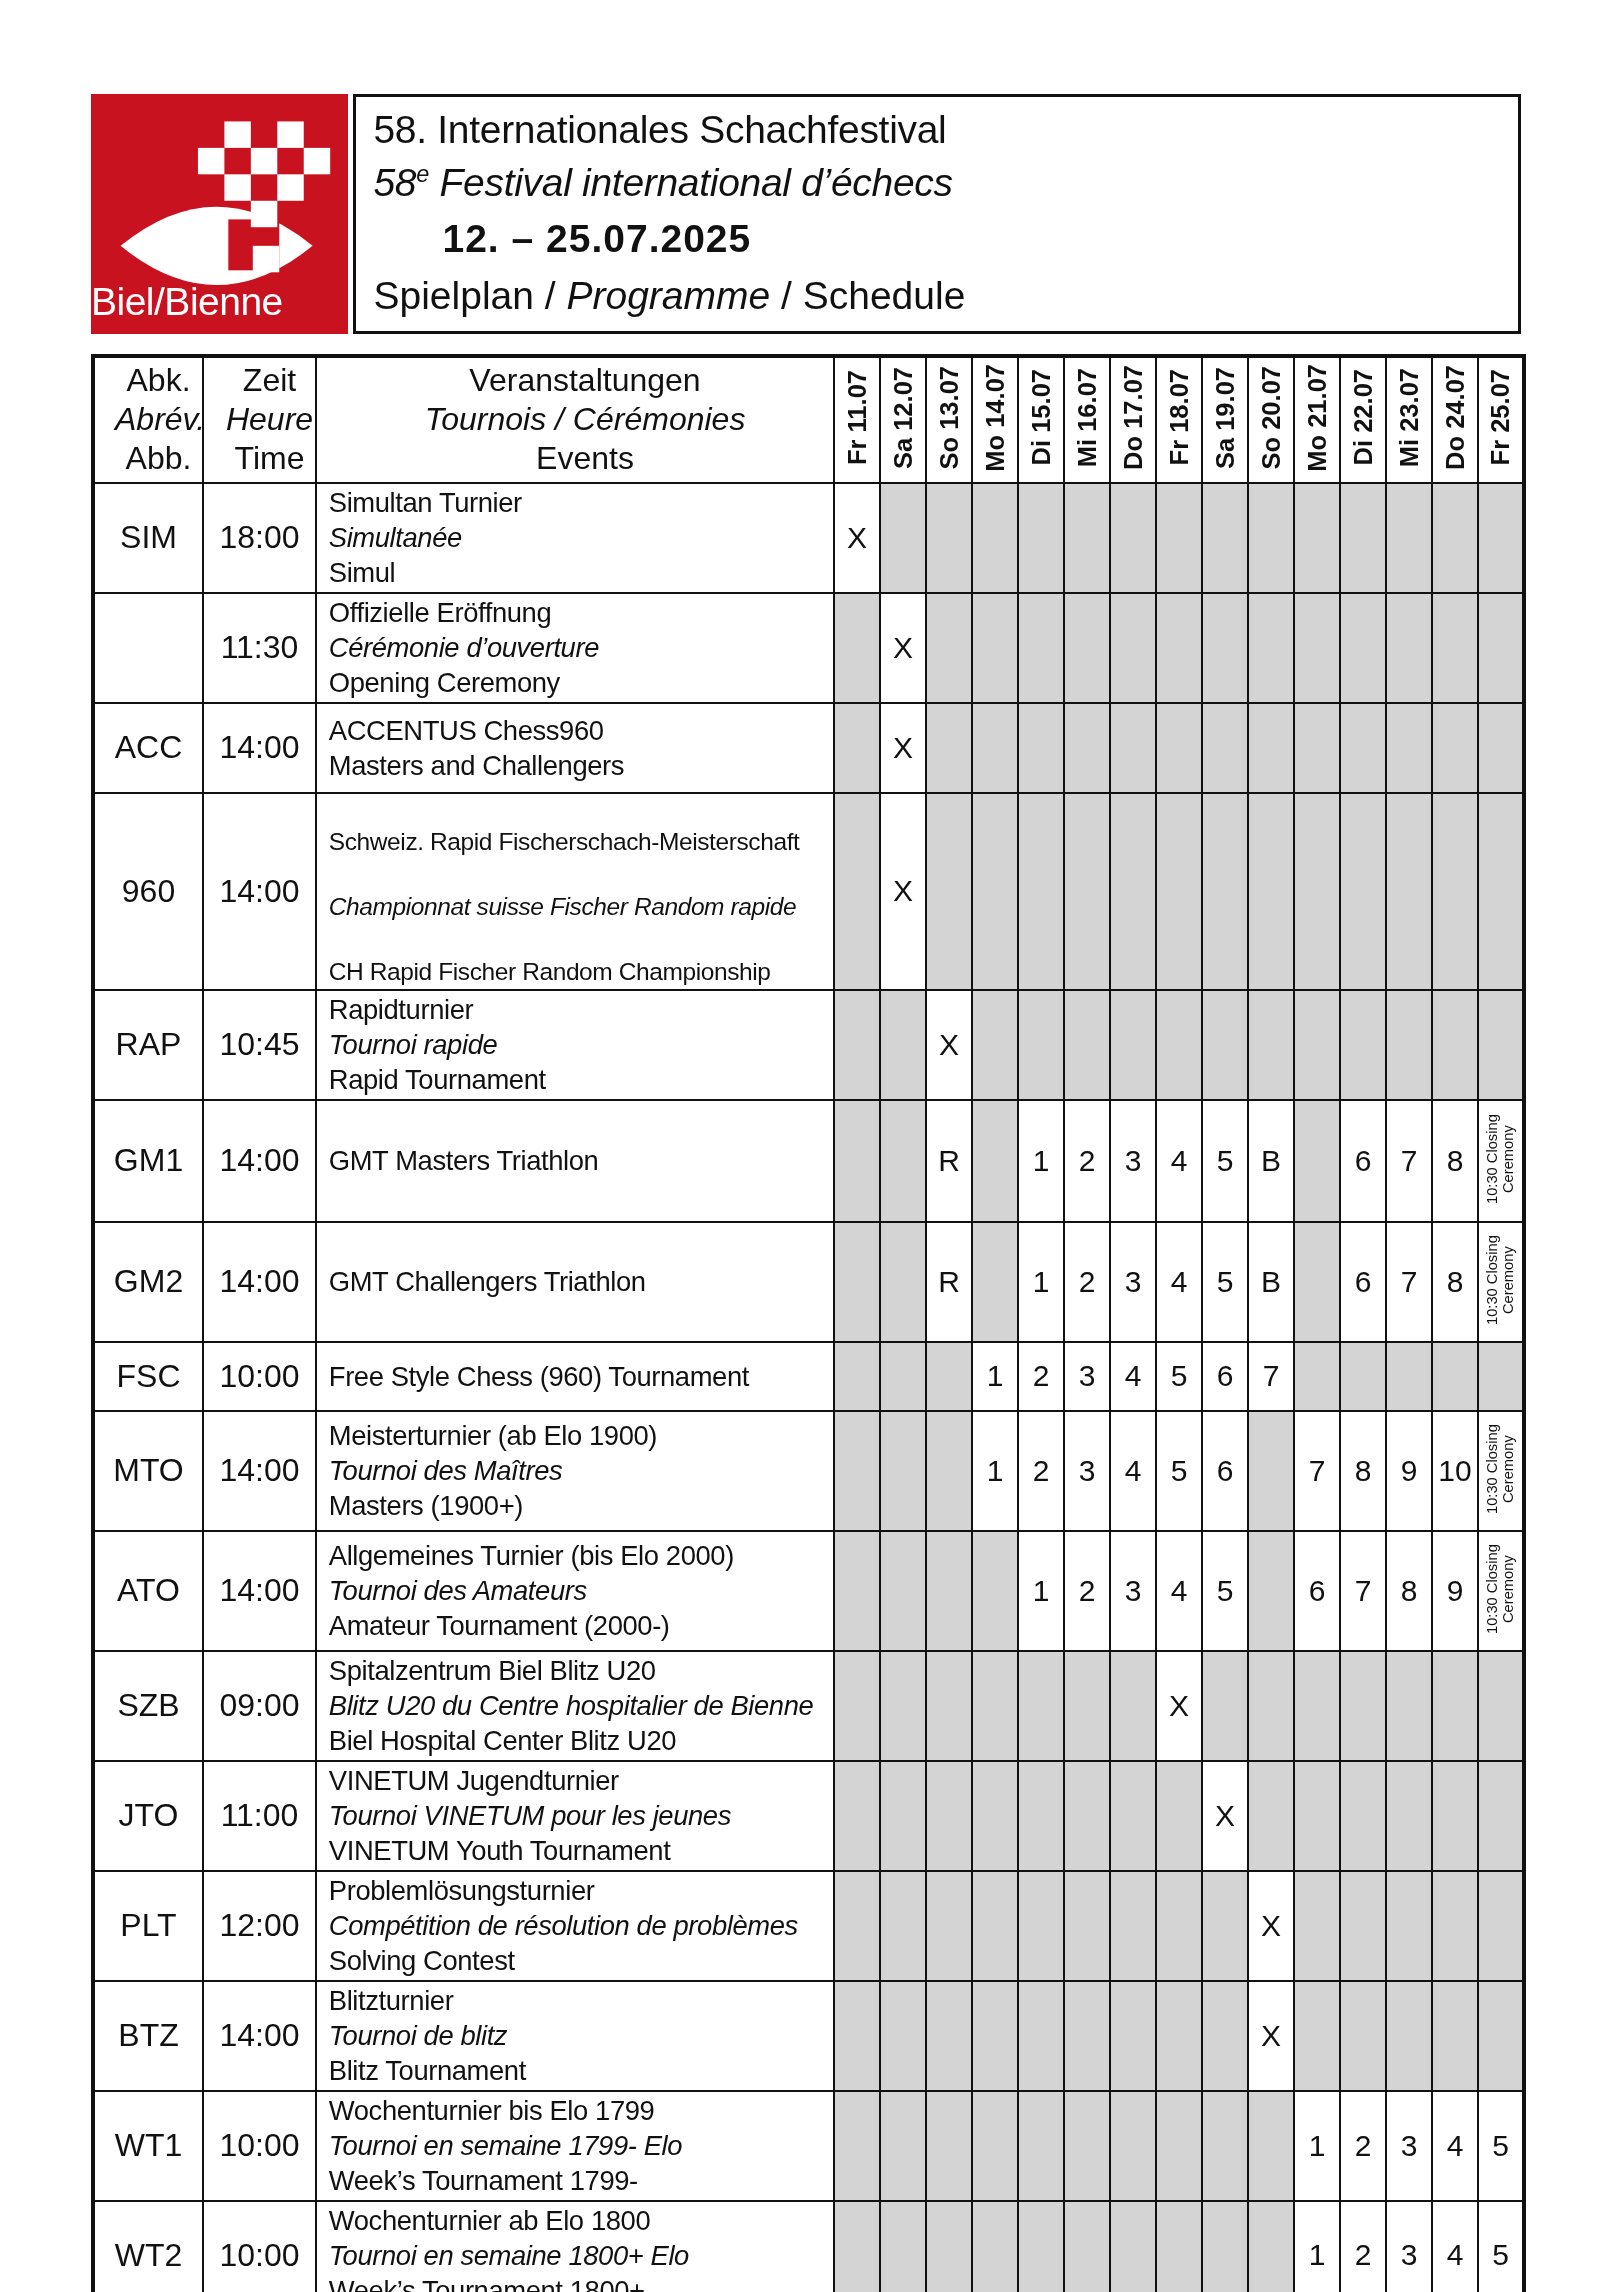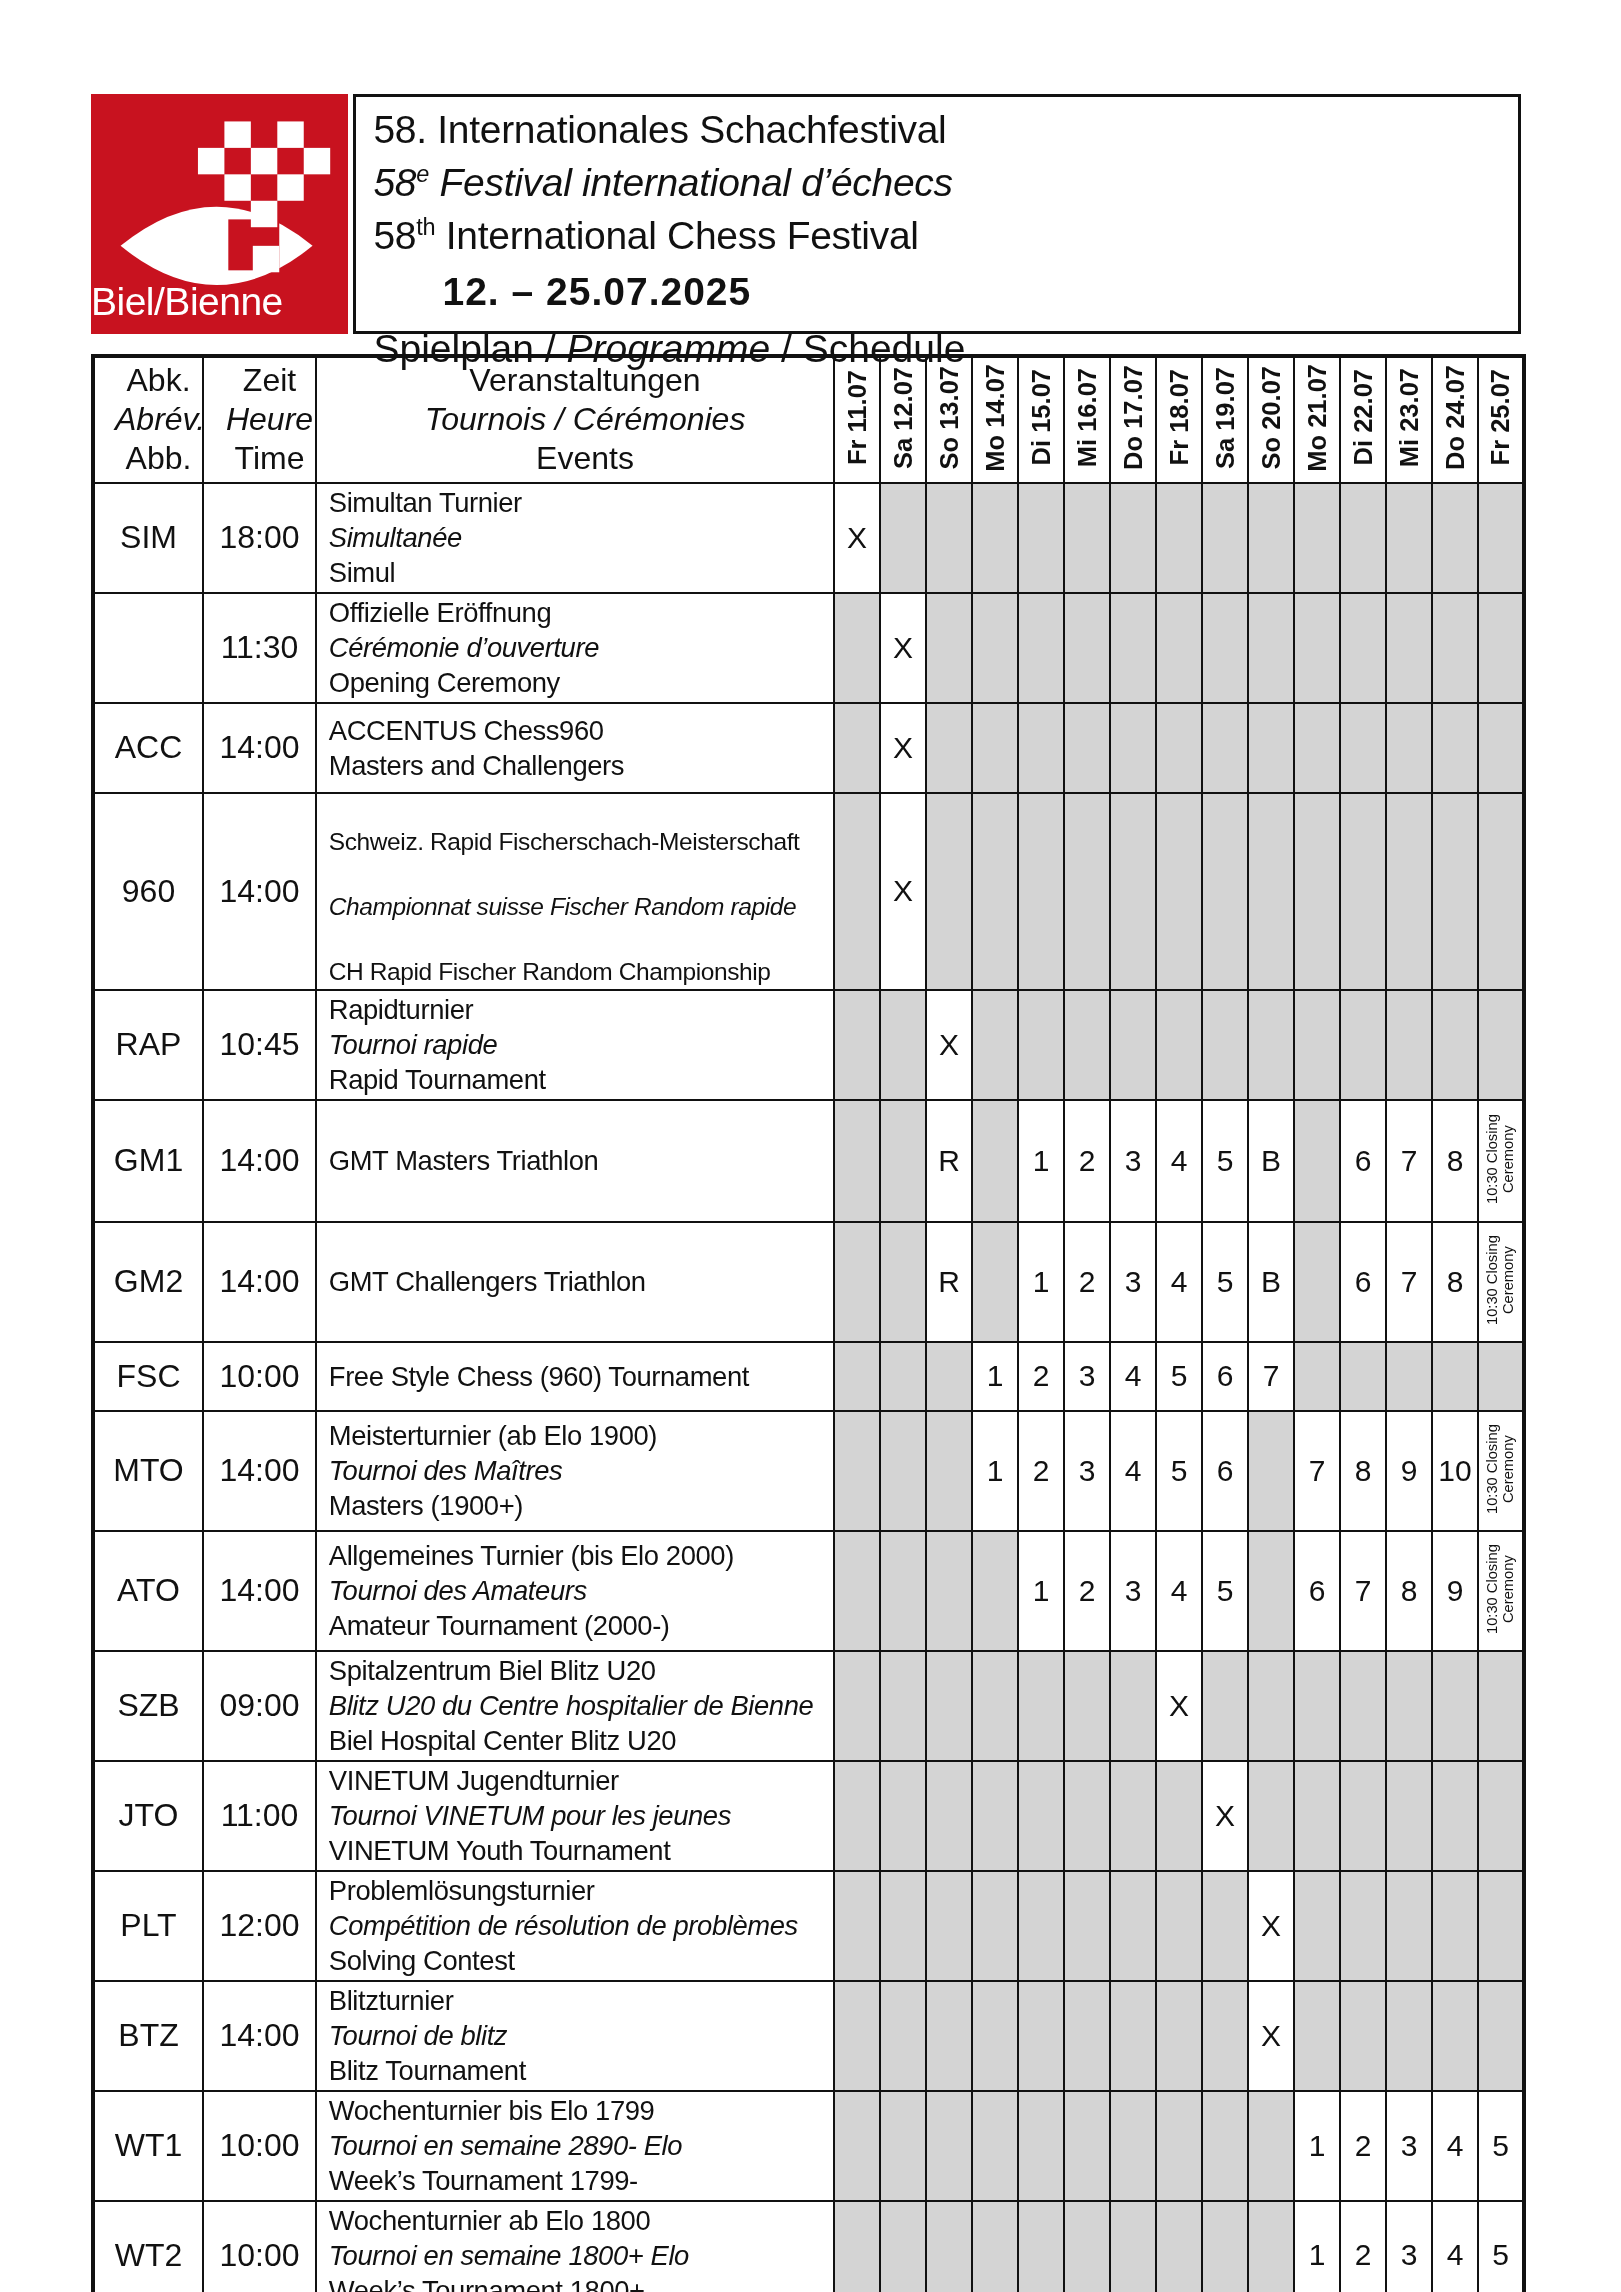--- a/index.html
+++ b/index.html
@@ -100,21 +100,20 @@
           <rect x="190" y="82" width="27" height="27"></rect>
           <rect x="163" y="109" width="27" height="27"></rect>
           <rect x="165" y="155" width="27" height="27"></rect>
         </g>
       </svg>
       <div class="logo-city">Biel/Bienne</div>
     </div>
     <div class="title-box">
       <div class="tl">58. Internationales Schachfestival</div>
       <div class="tl it"><span>58</span><sup>e</sup><span> Festival international d’échecs</span></div>
-      <div class="tl"><span>58</span><sup>th</sup><span> International Chess Festival</span></div>
       <div class="t-dates">12. – 25.07.2025</div>
       <div class="t-sub"><span>Spielplan / </span><span class="it">Programme</span><span> / Schedule</span></div>
     </div>
   </div>
 
   <table class="sched">
     <colgroup>
       <col style="width:110px">
         <col style="width:113px">
         <col style="width:518px">
@@ -497,21 +496,21 @@
           <td class="g"></td>
           <td class="g"></td>
           <td class="g"></td>
           <td class="g"></td>
         </tr>
         <tr style="height: 110px;">
           <td class="abbr">WT1</td>
           <td class="time">10:00</td>
           <td class="event">
             <div class="eline">Wochenturnier bis Elo 1799</div>
-            <div class="eline it">Tournoi en semaine 2890- Elo</div>
+            <div class="eline it">Tournoi en semaine 1799- Elo</div>
             <div class="eline">Week’s Tournament 1799-</div>
           </td>
           <td class="g"></td>
           <td class="g"></td>
           <td class="g"></td>
           <td class="g"></td>
           <td class="g"></td>
           <td class="g"></td>
           <td class="g"></td>
           <td class="g"></td>

